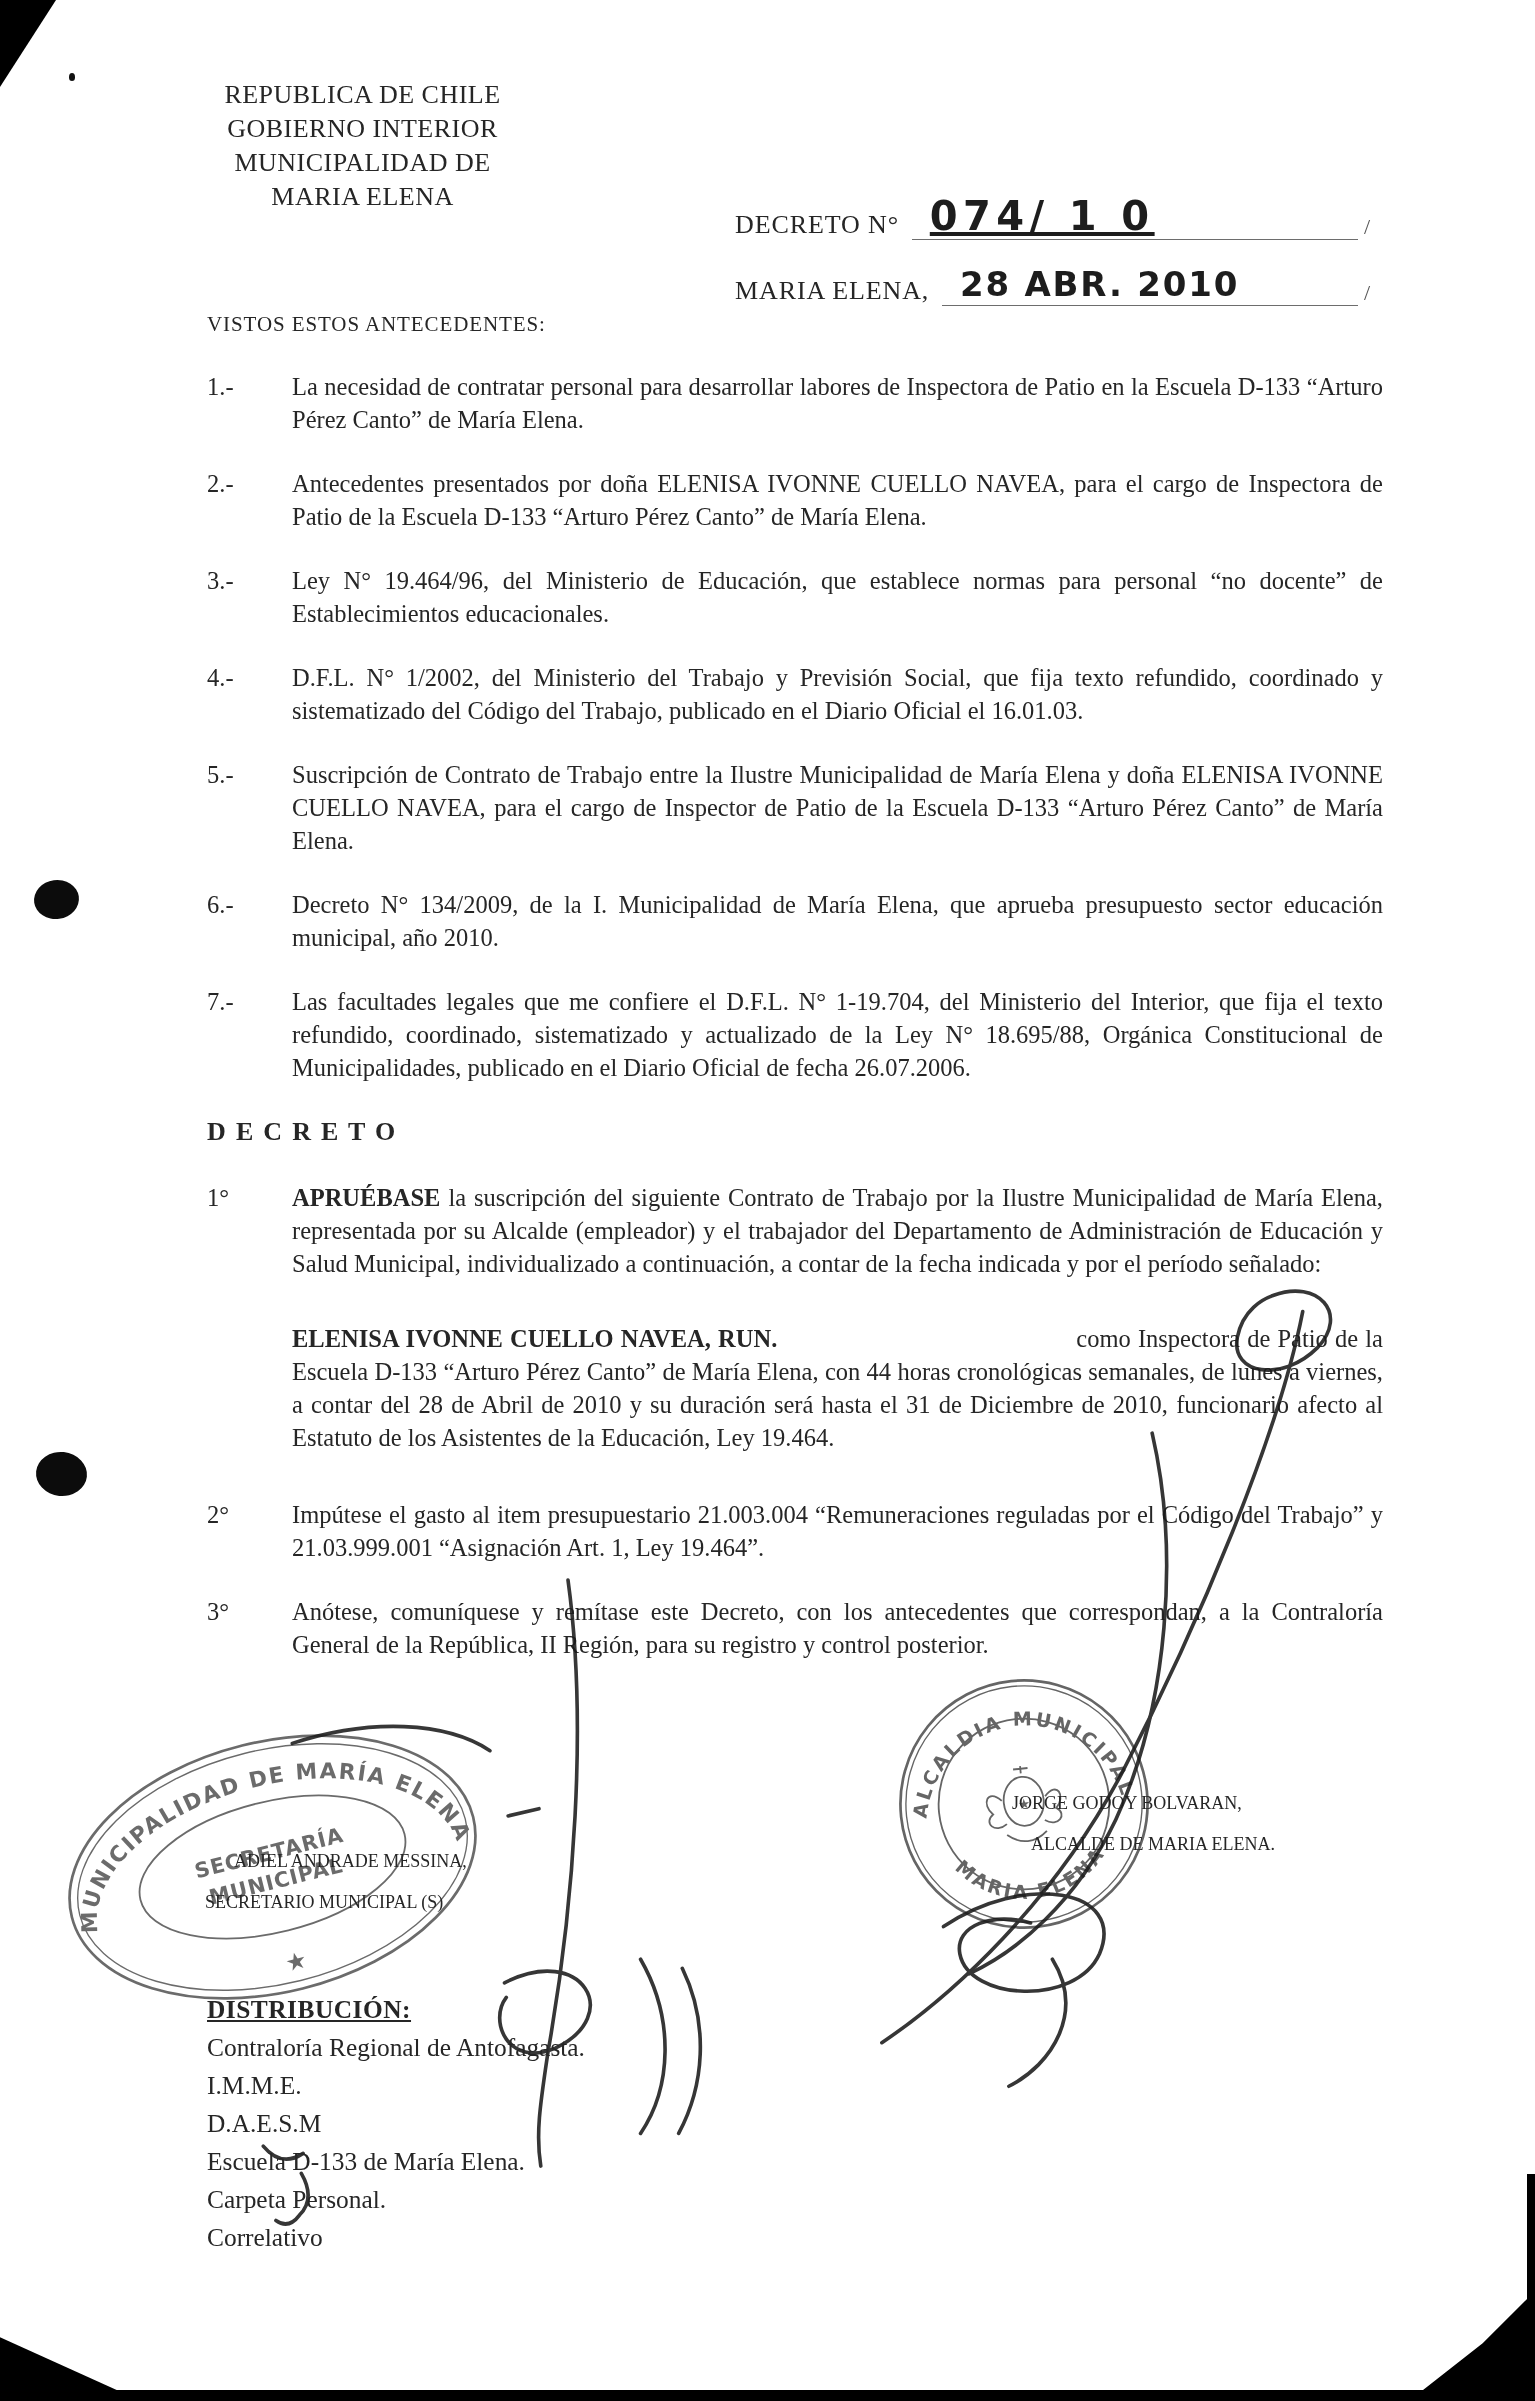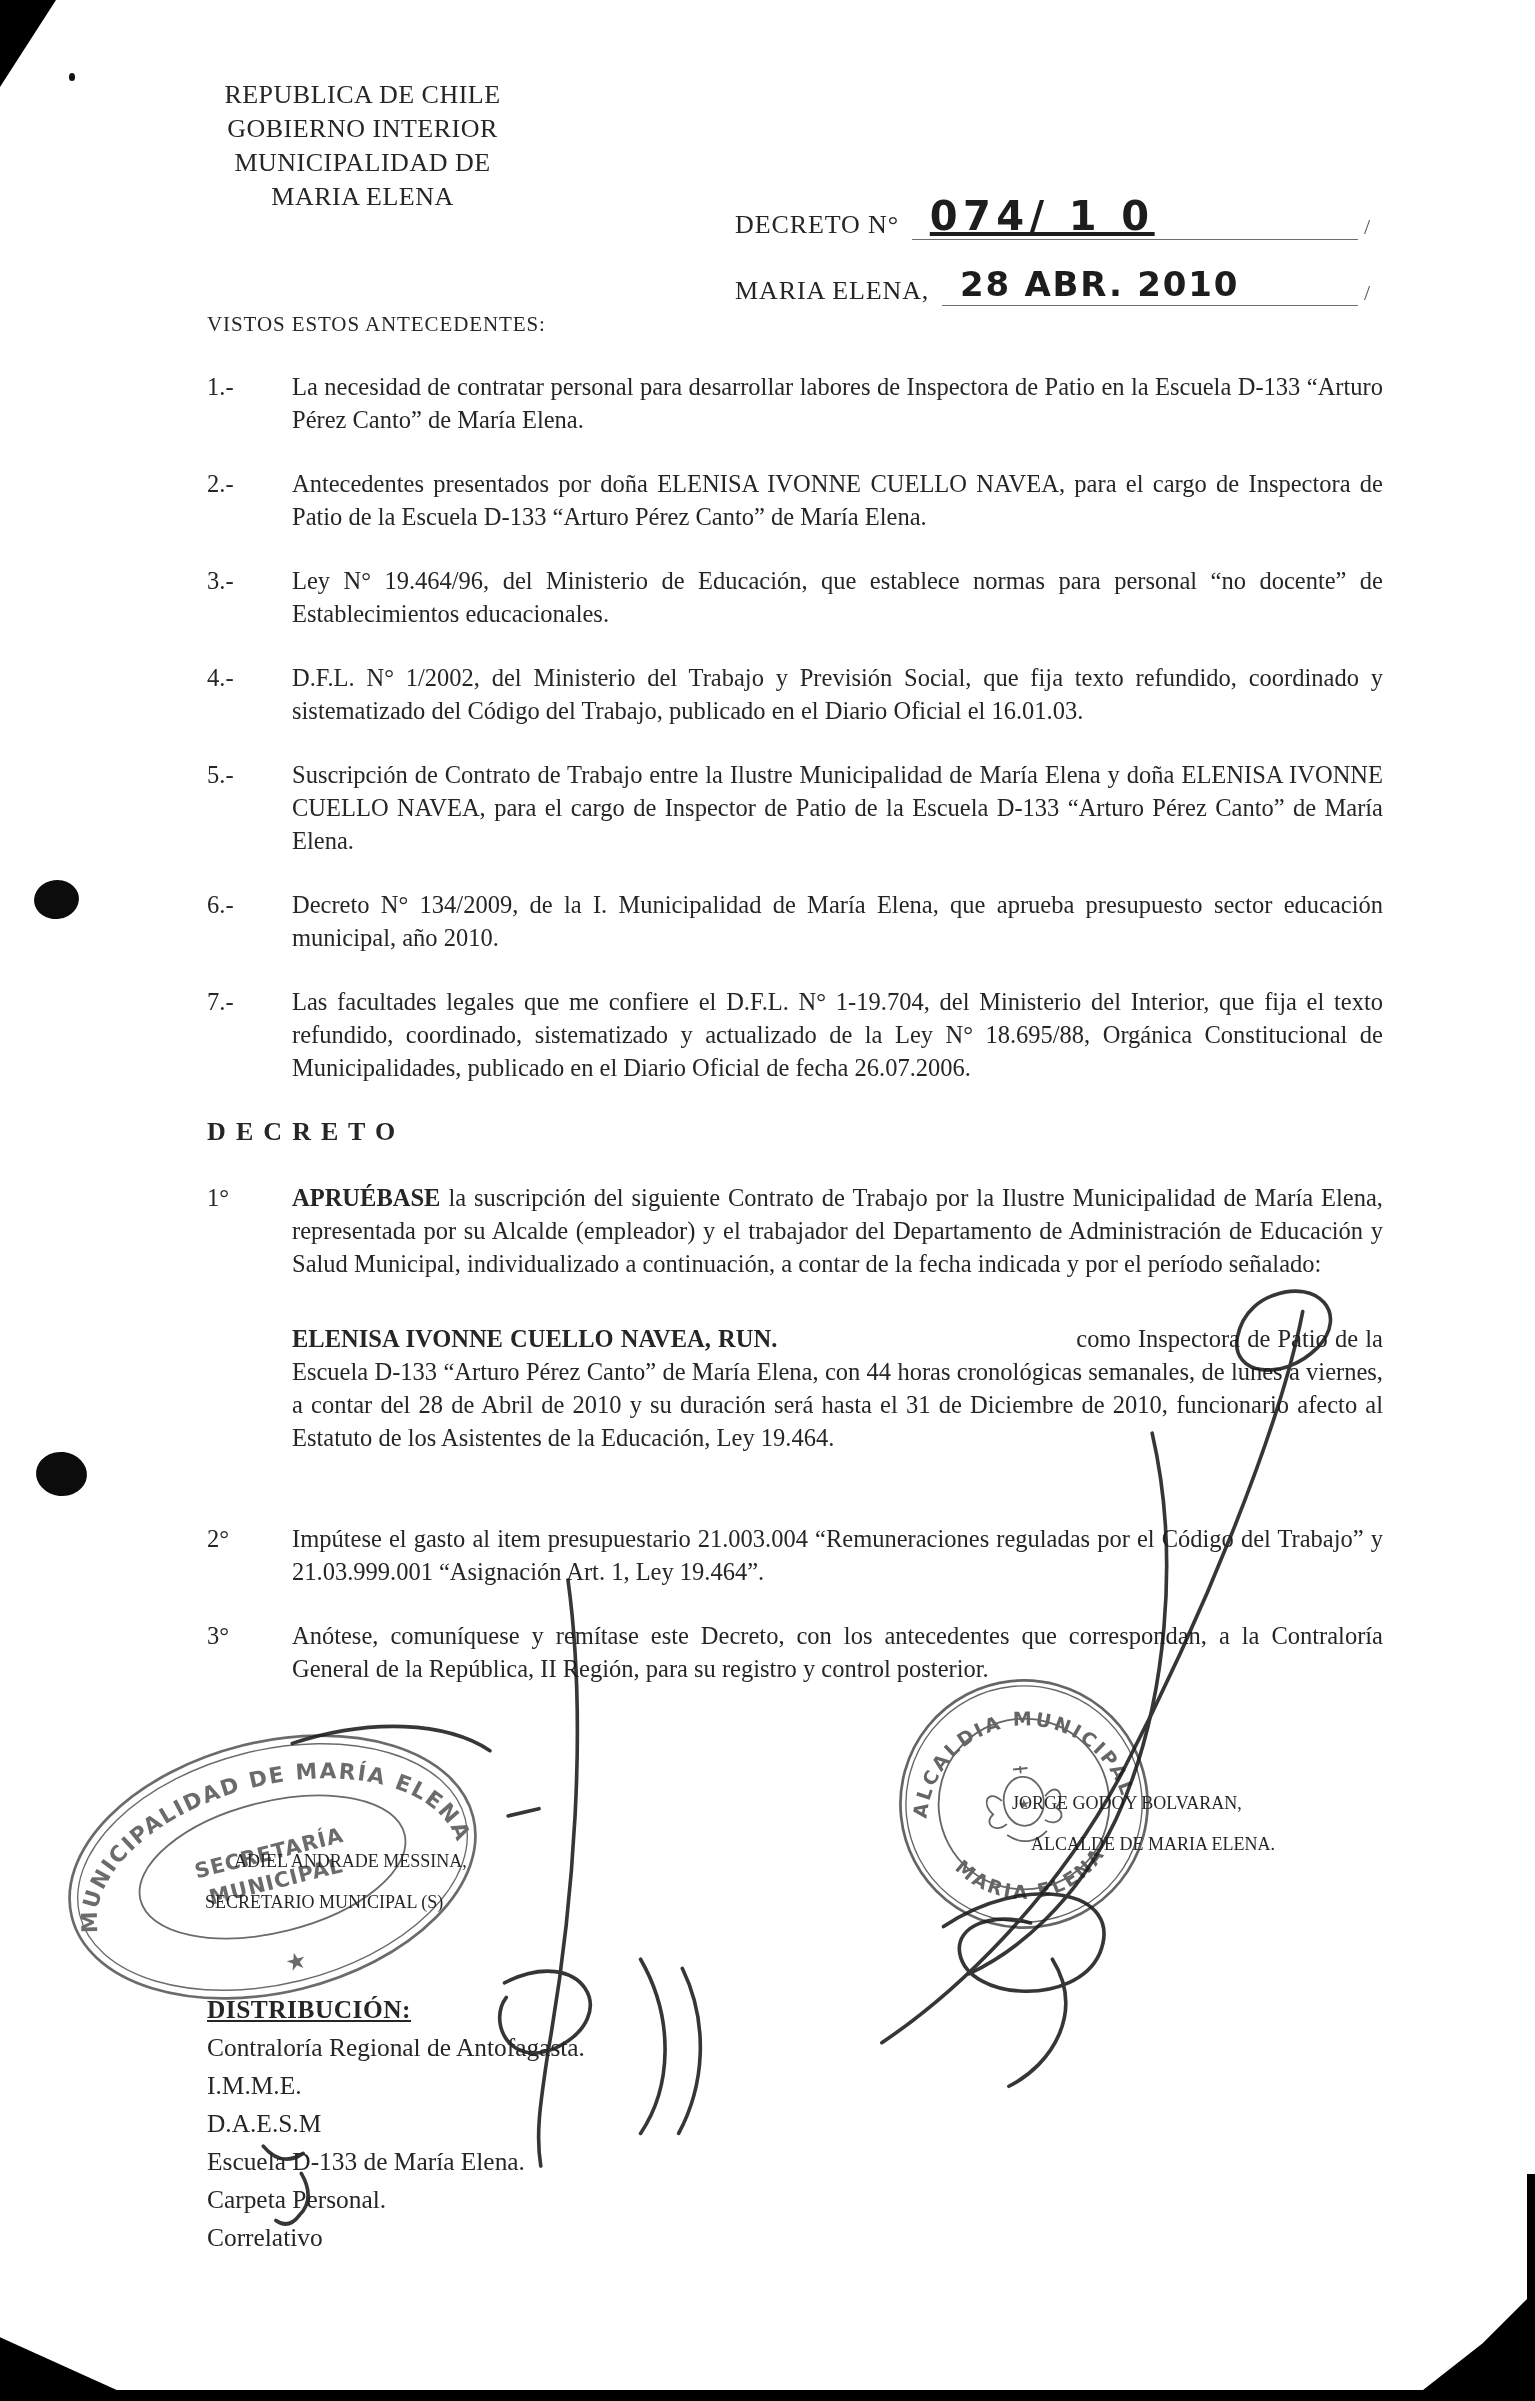--- a/index.html
+++ b/index.html
@@ -38,21 +38,21 @@
     letter-spacing:1.8px; line-height:1; color:#1d1d1d; white-space:nowrap; }
   .stamp-row .tick { font-size:22px; color:#555; padding-left:5.4px; }
 
   
   .vistos-title { position:absolute; left:207px; top:312px; font-size:21px; letter-spacing:0.9px;font-family:Liberation Serif, serif; }
   .doc-body { position:absolute; left:207px; top:370px; width:1176px; font-size:24.5px; line-height:33px; }
   .item { display:flex; margin-bottom:31px; }
   .item-num { flex:0 0 85px; width:85px; }
   .item-text { flex:1; text-align:justify; }
   .decreto-title { font-weight:bold; font-size:26px; letter-spacing:1.8px; margin:14.5px 0 33px 0; }
-  .contract { margin:42px 0 68px 85px; text-align:justify; }
+  .contract { margin:42px 0 44px 85px; text-align:justify; }
   .run-gap { display:inline-block; width:299px; }
 
   
   .sig-text { position:absolute; font-size:18px; white-space:nowrap; }
   .sig-left-name  { left:234px;  top:1851px;font-family:Liberation Serif, serif; }
   .sig-left-title { left:205px;  top:1892px; }
   .sig-right-name { left:1012px; top:1793px; }
   .sig-right-title{ left:1031px; top:1834px; }
 
   .stamp-left  { position:absolute; left:53px;  top:1729px; width:439px; height:276px;

